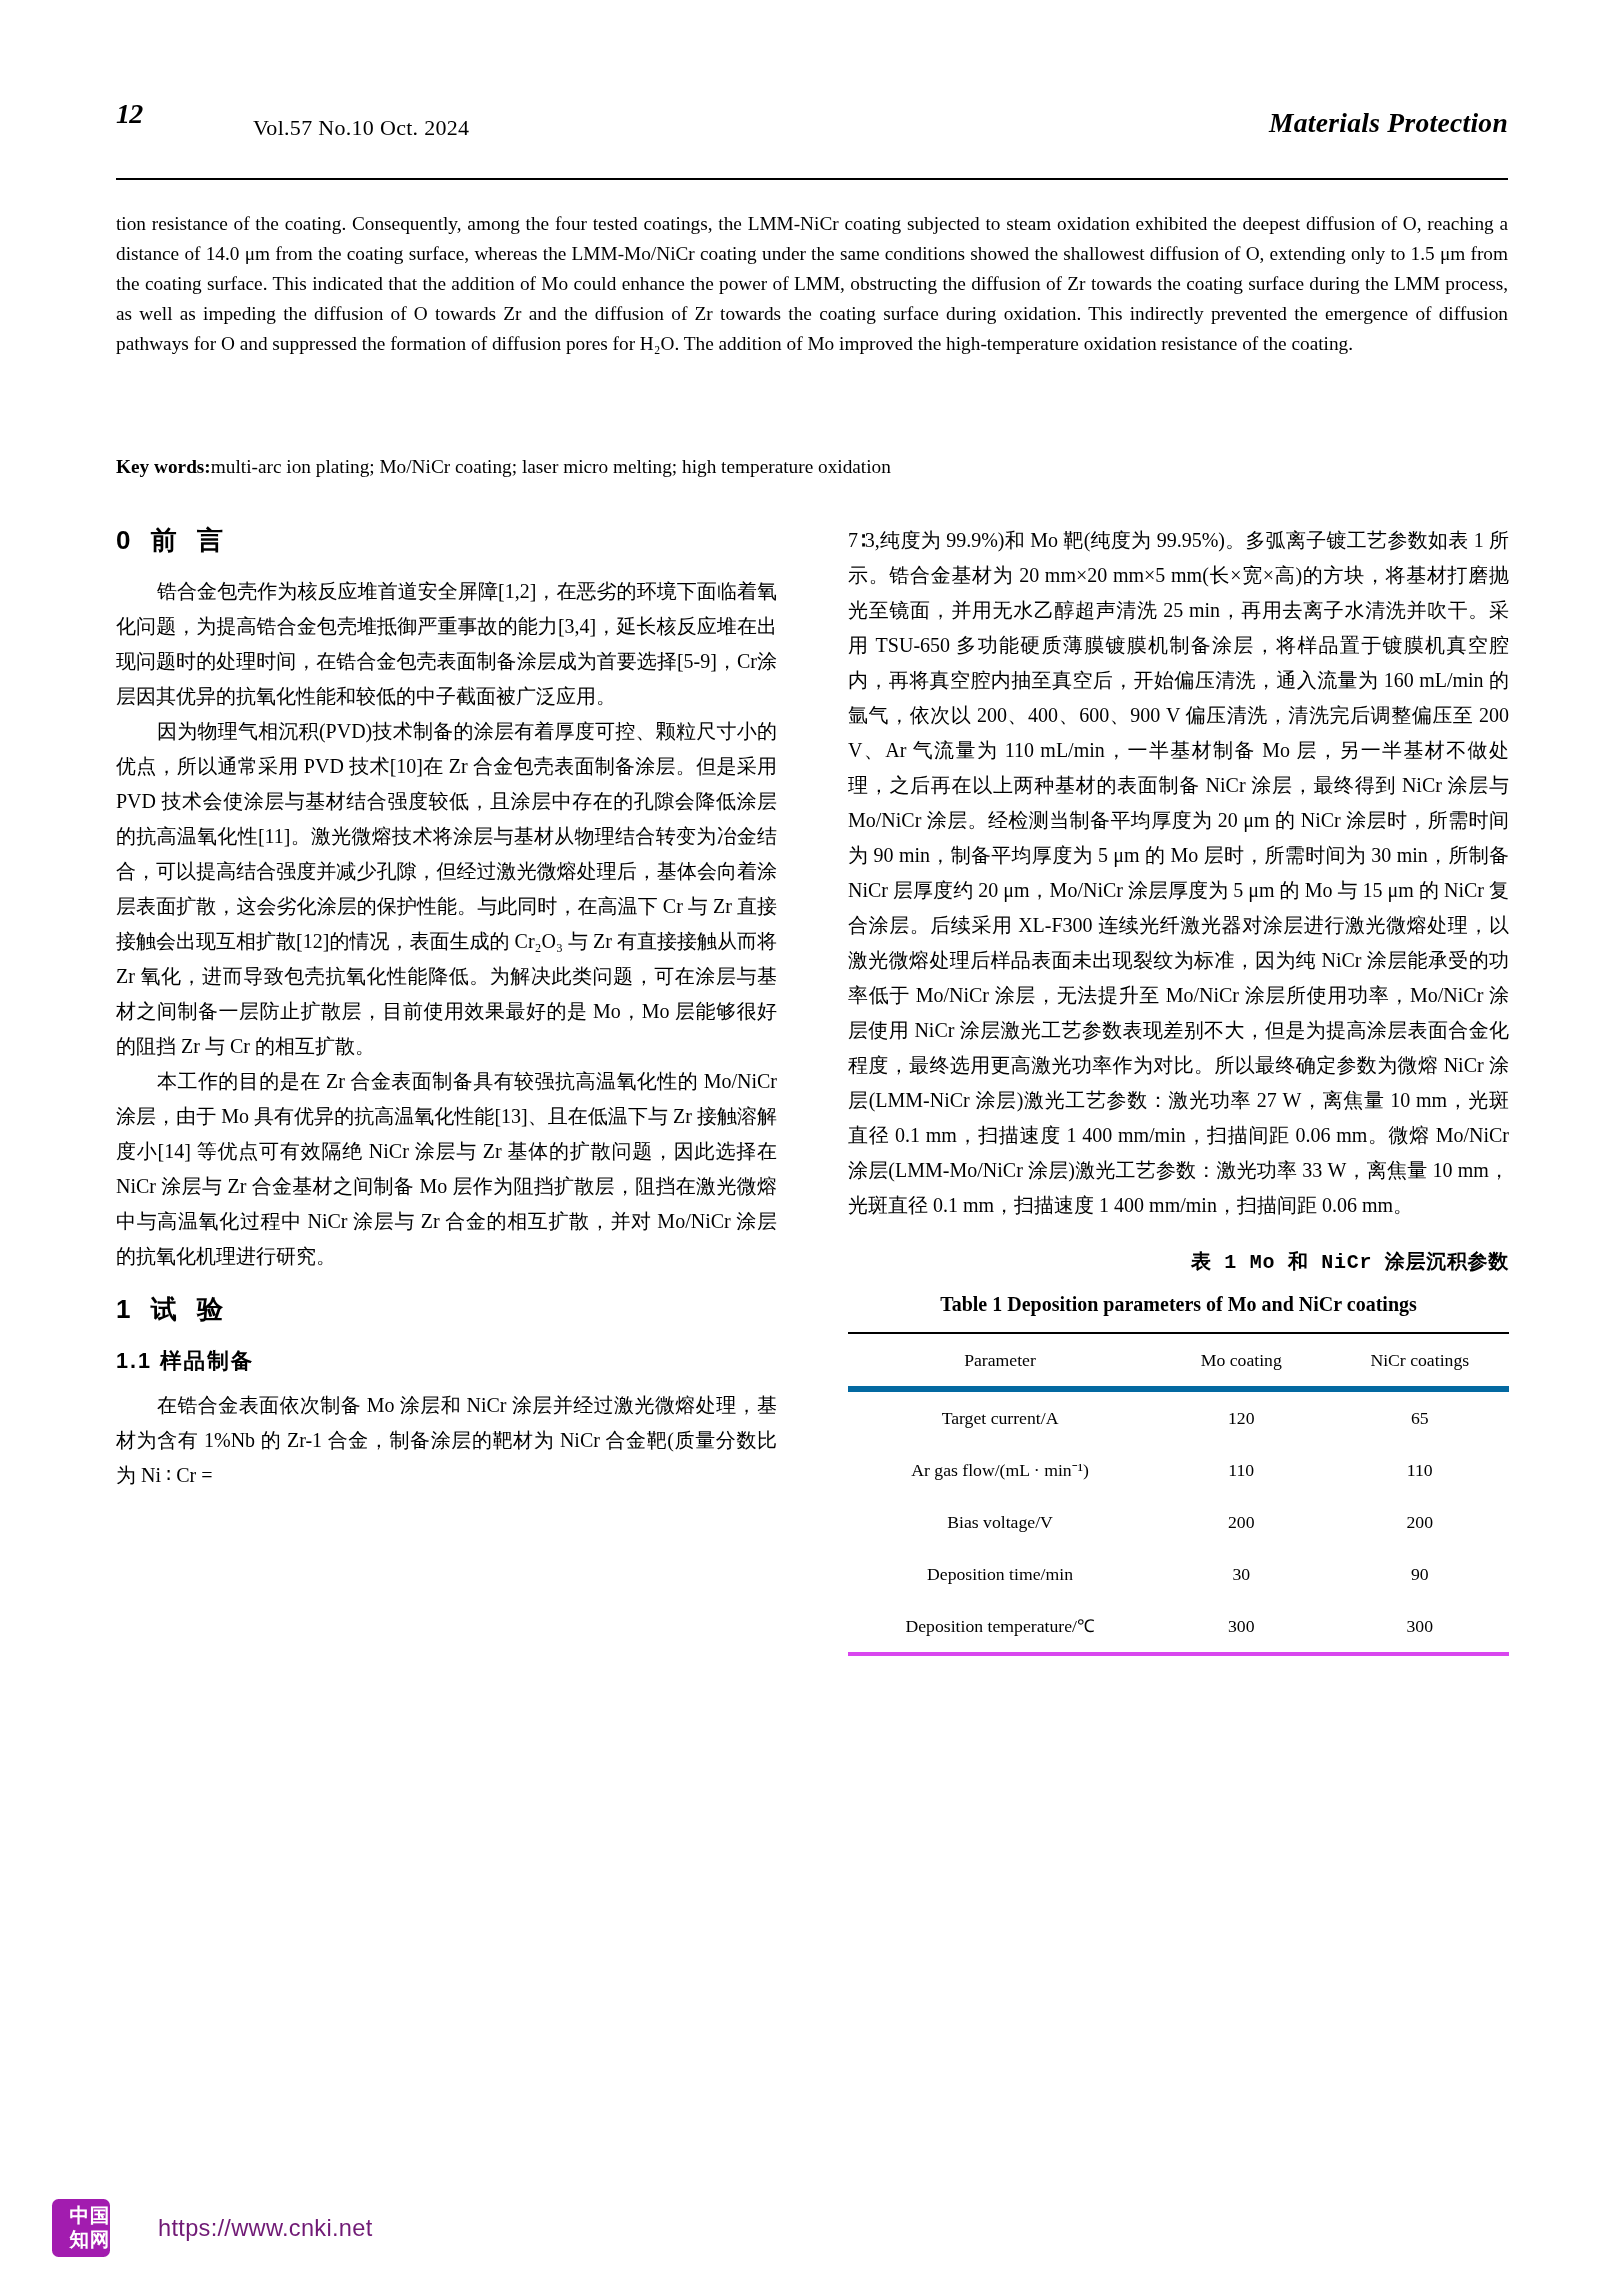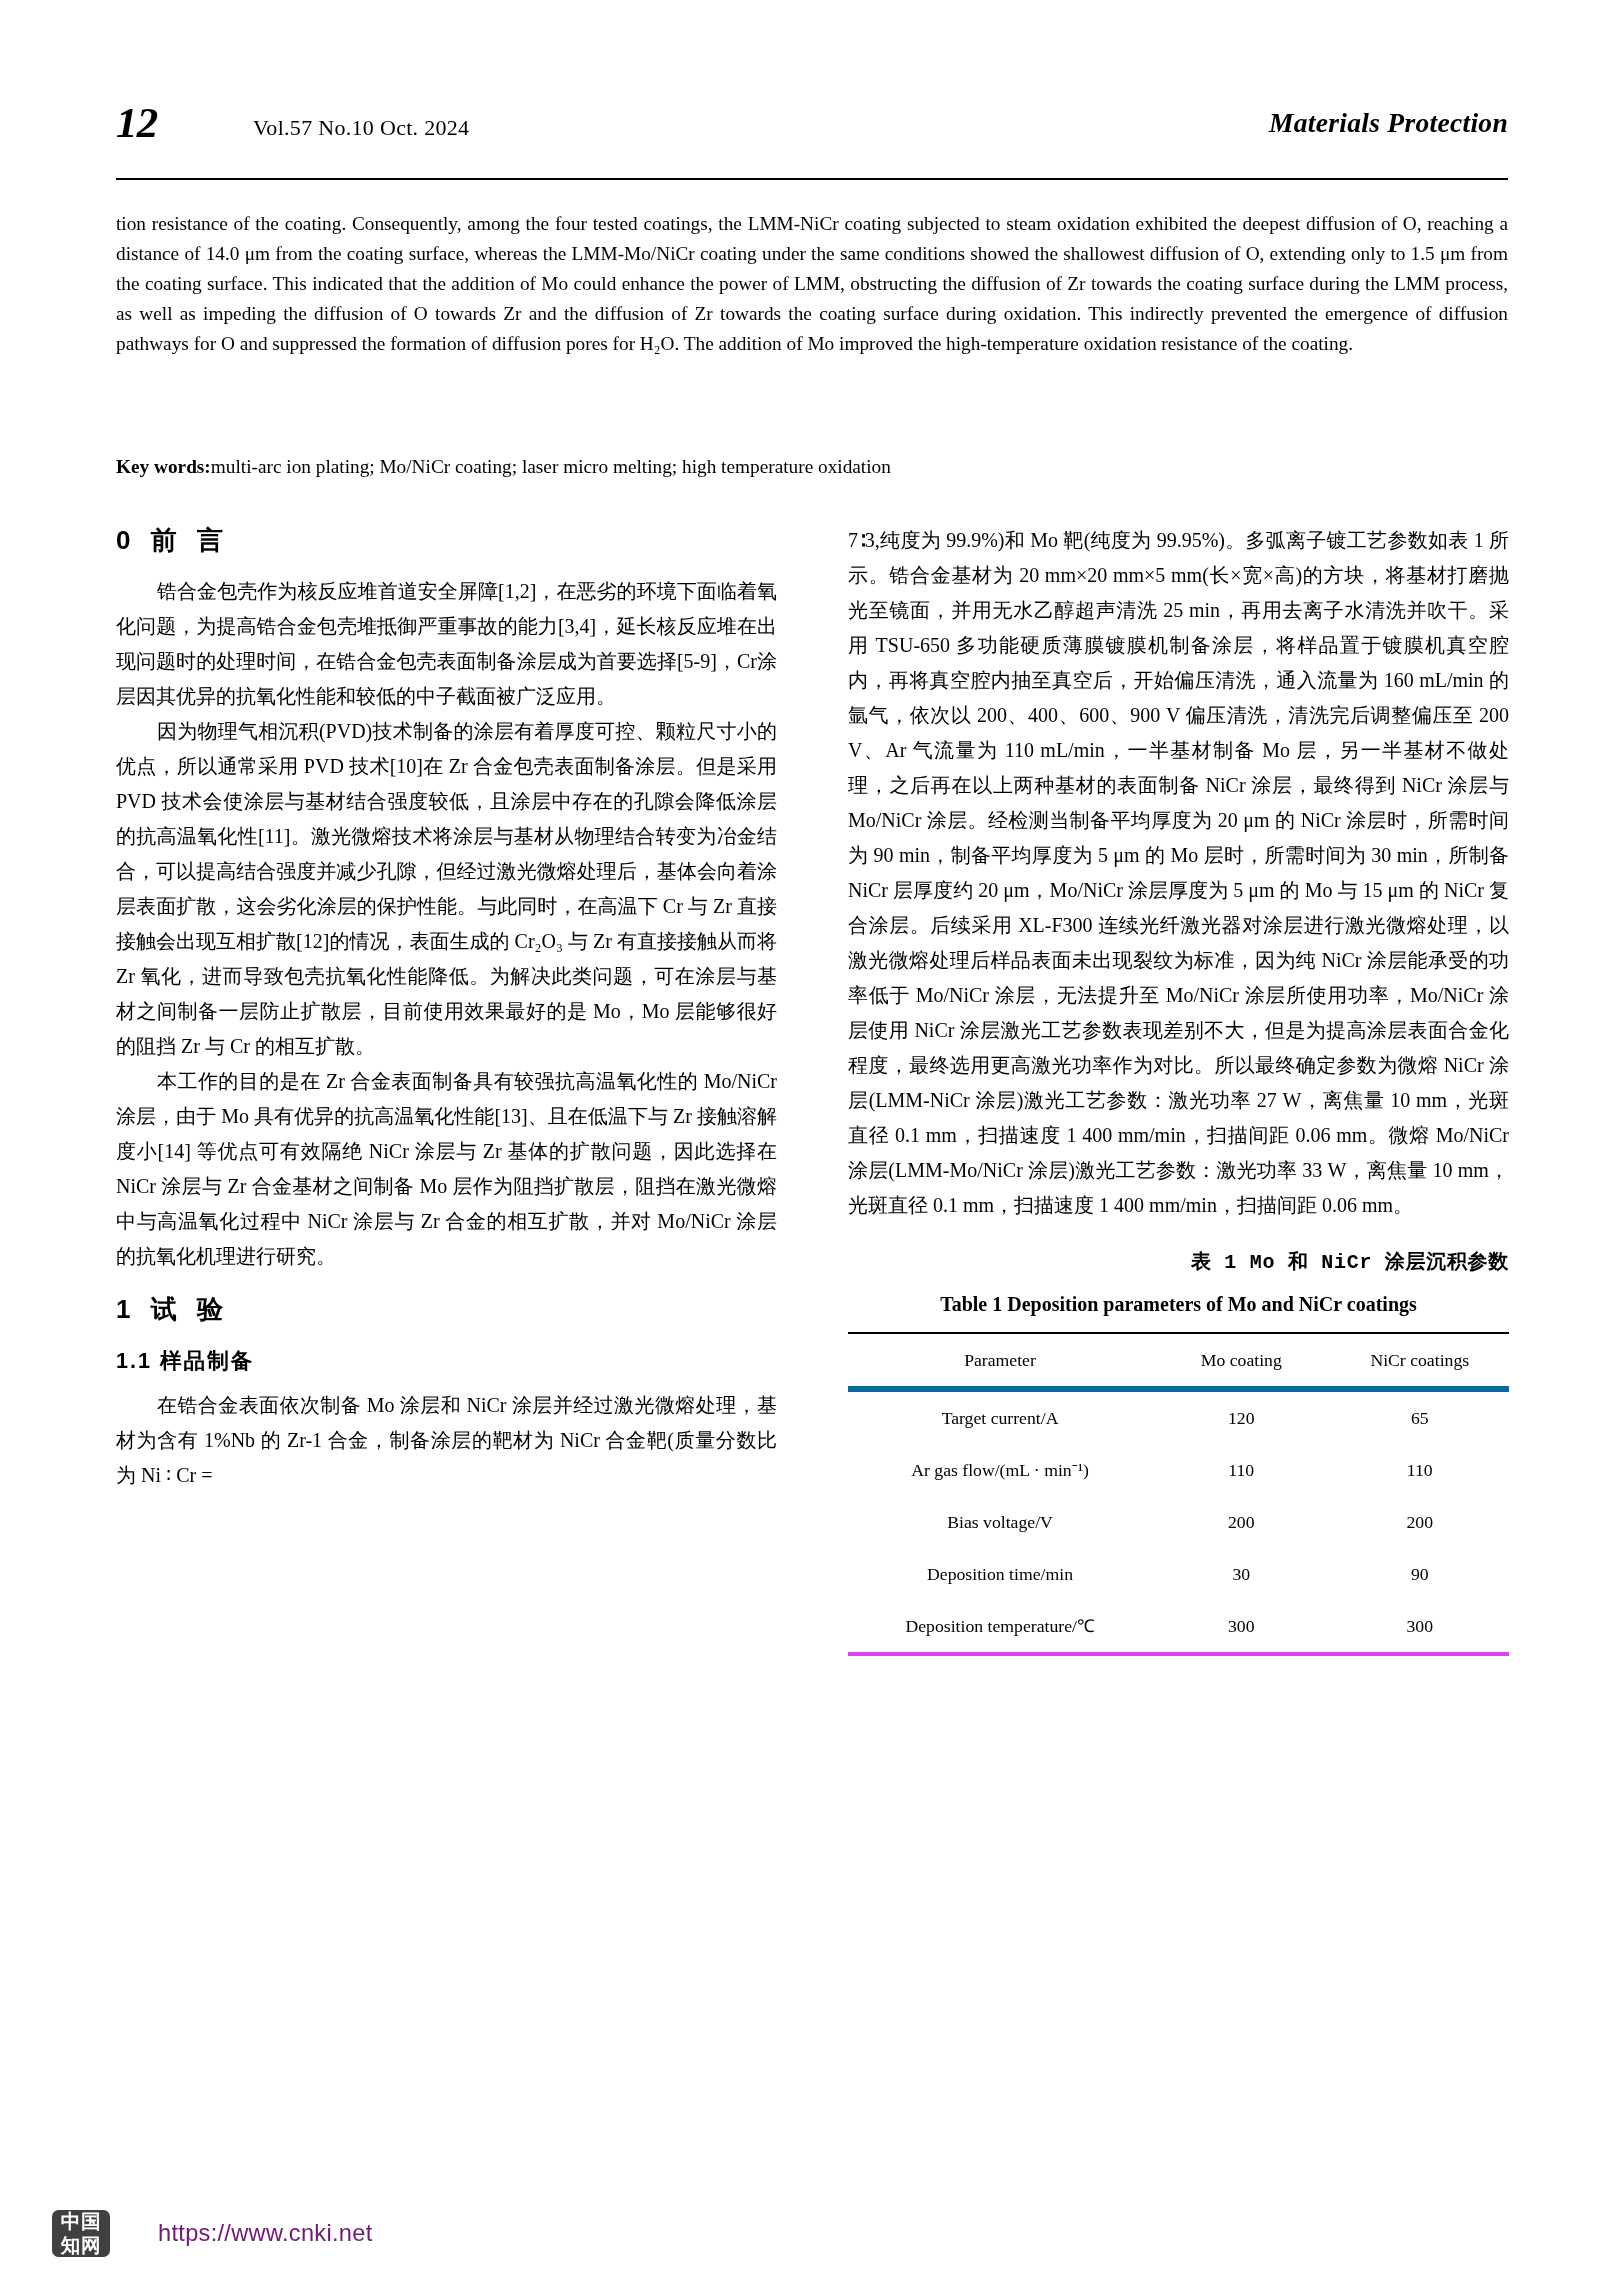--- a/index.html
+++ b/index.html
@@ -30,21 +30,21 @@
     width: 1392px;
     height: 79px;
   }
   .page-number {
     position: absolute;
     left: 0px;
     top: 0px;
     font-family: "Liberation Serif", serif;
     font-style: italic;
     font-weight: bold;
-    font-size: 43px;
+    font-size: 28px;
     letter-spacing: -0.7px;
   }
   .issue-line {
     position: absolute;
     left: 137px;
     top: 17px;
     font-family: "Liberation Serif", serif;
     font-size: 22px;
     letter-spacing: 0.3px;
   }
@@ -171,31 +171,31 @@
   
   .footer {
     position: absolute;
     left: 52px;
     bottom: 38px;
     display: flex;
     align-items: center;
   }
   .cnki-logo {
     width: 58px;
-    height: 47px;
-    background: #404040;
+    height: 58px;
+    background: #a21caf;
     border-radius: 6.5px;
     color: #ffffff;
     font-family: "Liberation Sans", sans-serif;
     font-weight: bold;
     font-size: 19.6px;
     line-height: 23.6px;
     display: flex;
     flex-direction: column;
-    align-items: center;
+    align-items: flex-end;
     justify-content: center;
     letter-spacing: 0.7px;
   }
   .cnki-url {
     margin-left: 48px;
     font-family: "Liberation Sans", sans-serif;
     font-size: 23.6px;
     color: #701a75;
     letter-spacing: 0.3px;
   }

